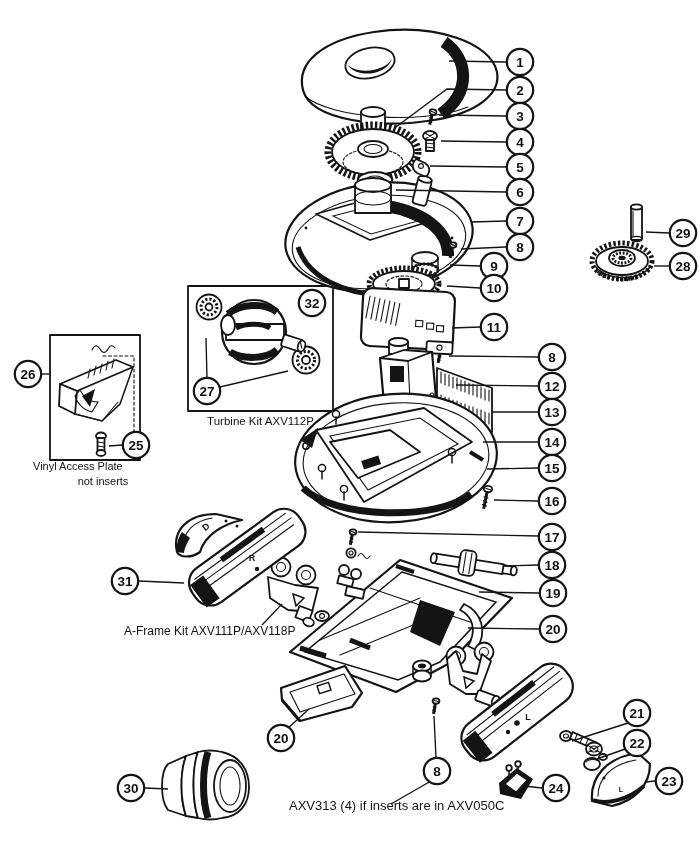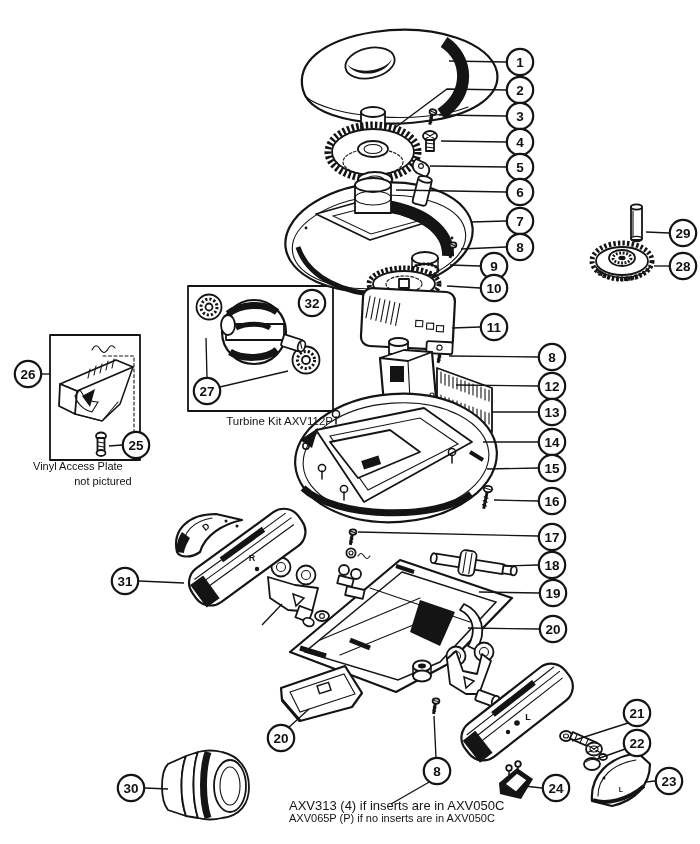--- a/index.html
+++ b/index.html
@@ -568,18 +568,18 @@
           <circle cx="281" cy="738" r="13.2"></circle>
           <text x="281" y="742.8">20</text>
         </g>
         <g class="balloon">
           <circle cx="312" cy="303" r="13.2"></circle>
           <text x="312" y="307.8">32</text>
         </g>
       </g>
 </svg>
 
-<div class="cap" style="left:188px;top:415px;width:145px;text-align:right">Turbine Kit  AXV112P</div>
+<div class="cap" style="left:188px;top:415px;width:145px;text-align:center">Turbine Kit  AXV112P</div>
 <div class="cap" style="left:33px;top:460px;width:140px;text-align:left;font-size:11px">Vinyl Access Plate</div>
-<div class="cap" style="left:33px;top:475px;width:140px;text-align:center;font-size:11px">not pictured</div>
+<div class="cap" style="left:33px;top:475px;width:140px;text-align:center;font-size:11px">not inserts</div>
+<div class="cap" style="left:124px;top:624px;font-size:12px">A-Frame Kit  AXV111P/AXV118P</div>
 <div class="cap" style="left:289px;top:798px;font-size:13px">AXV313 (4) if inserts are in AXV050C</div>
-<div class="cap" style="left:289px;top:812px;font-size:11px">AXV065P (P) if no inserts are in AXV050C</div>
 </div>
 
 </body></html>

